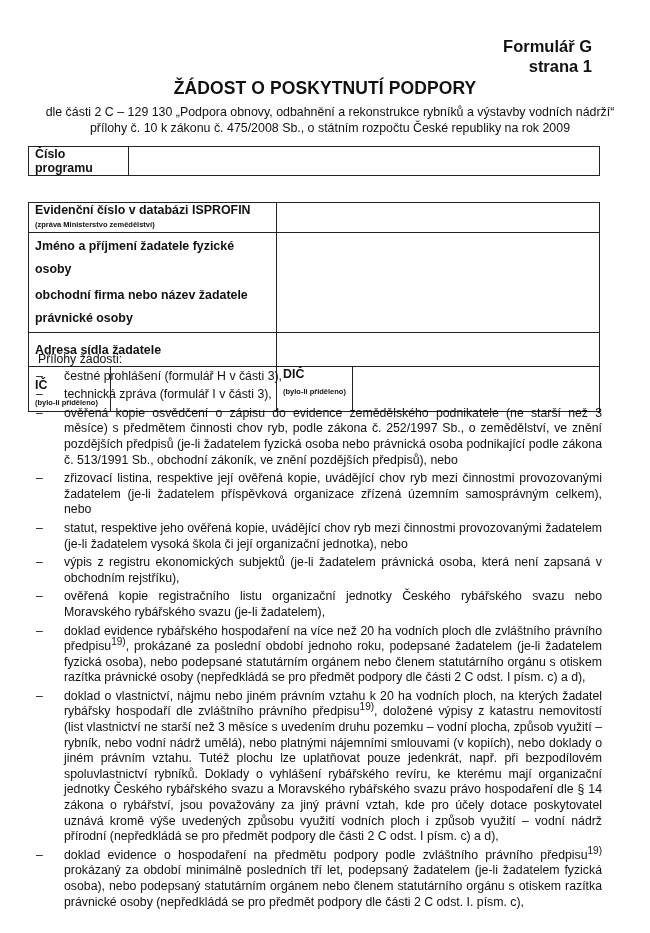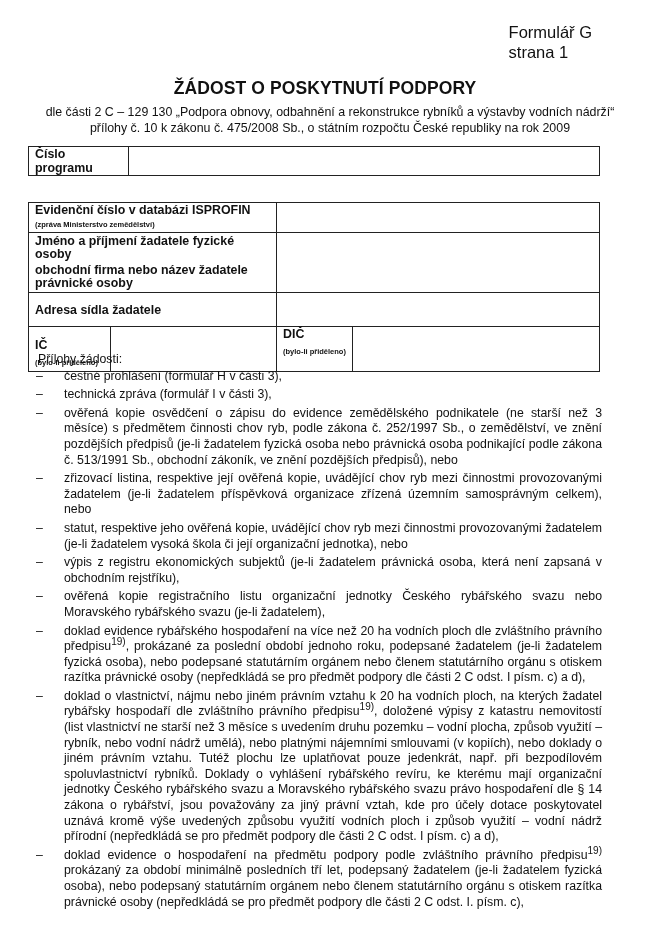--- a/index.html
+++ b/index.html
@@ -1,22 +1,22 @@
 <!DOCTYPE html>
 <html><head>
   <meta charset="utf-8">
   <style>
     html, body { margin: 0; padding: 0; background: #ffffff; }
     body {
       width: 650px; height: 933px; position: relative; overflow: hidden;
       font-family: "Liberation Sans", sans-serif; color: #111;
     }
     .hdr-right {
-      position: absolute; right: 58px; top: 22px; 
-      font-weight: normal; font-size: 16.5px; line-height: 20px;
+      position: absolute; right: 58px; top: 36px; text-align: right;
+      font-weight: bold; font-size: 16.5px; line-height: 20px;
     }
     .title {
       position: absolute; left: 0; width: 650px; top: 78px; text-align: center;
       font-weight: bold; font-size: 17.5px; letter-spacing: 0.1px;
     }
     .subtitle {
       position: absolute; left: 30px; width: 600px; top: 105px; text-align: center;
       font-size: 12.4px; line-height: 15.5px;
     }
     table.form {
@@ -74,21 +74,21 @@
   </colgroup>
   <tbody>
       <tr>
     <td colspan="2" style="height:28px; line-height:14px;">
       <span class="lbl">Evidenční číslo v databázi ISPROFIN</span>
       <span class="lbl-small">(zpráva Ministerstvo zemědělství)</span>
     </td>
     <td colspan="2"></td>
   </tr>
   <tr>
-    <td colspan="2" class="lbl" style="height:51px; line-height:13px; padding-top:2px; padding-bottom:2px;">
+    <td colspan="2" class="lbl" style="height:51px; line-height:23px; padding-top:2px; padding-bottom:2px;">
       <div style="margin-bottom:3px;">Jméno a příjmení žadatele fyzické osoby</div>
       <div>obchodní firma nebo název žadatele právnické osoby</div>
     </td>
     <td colspan="2"></td>
   </tr>
   <tr>
     <td colspan="2" class="lbl" style="height:33px;">Adresa sídla žadatele</td>
     <td colspan="2"></td>
   </tr>
   <tr>

